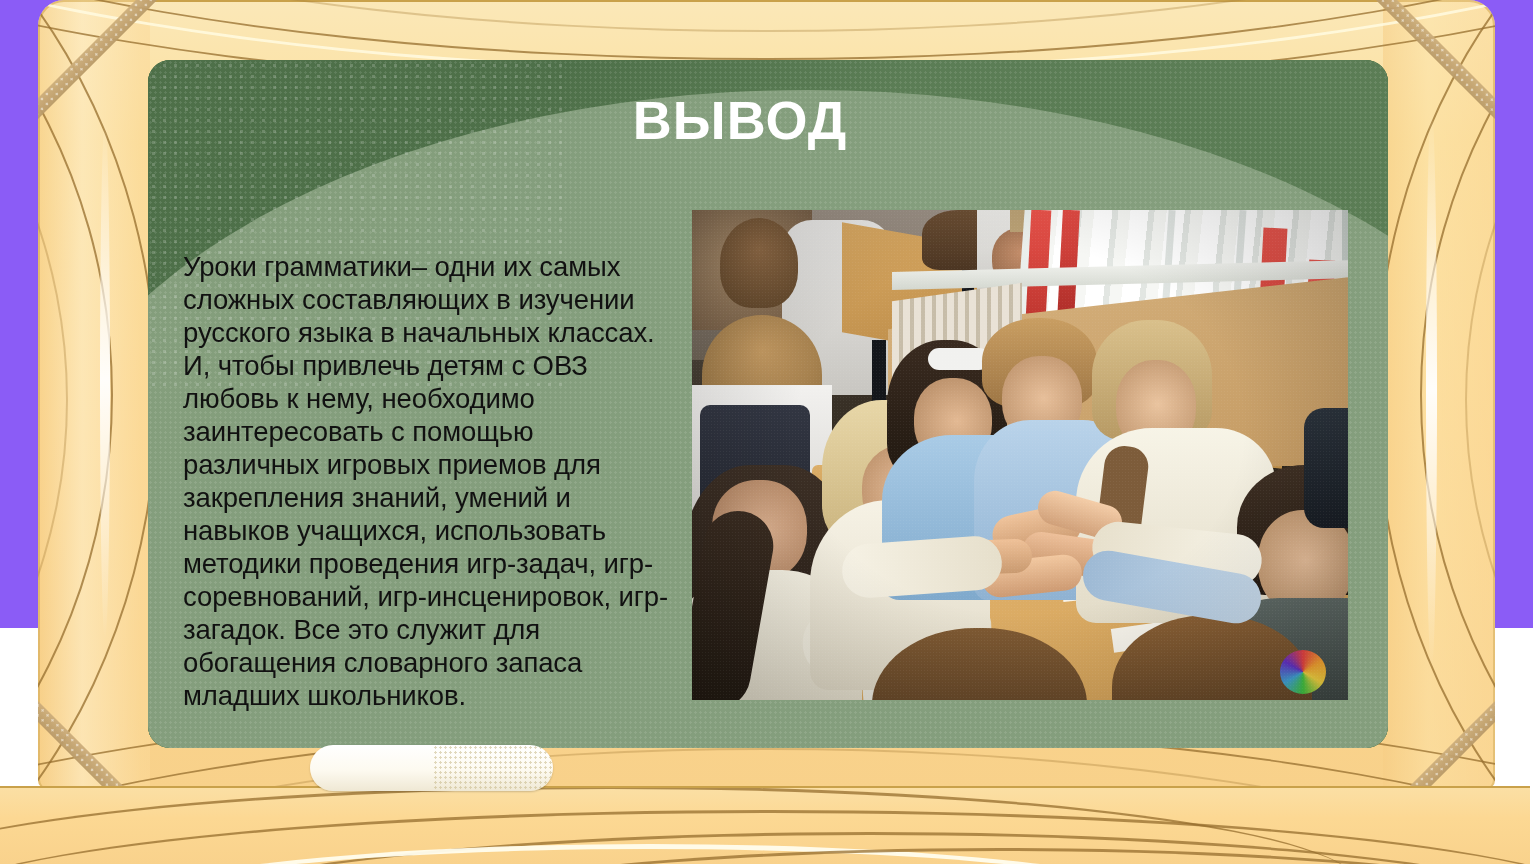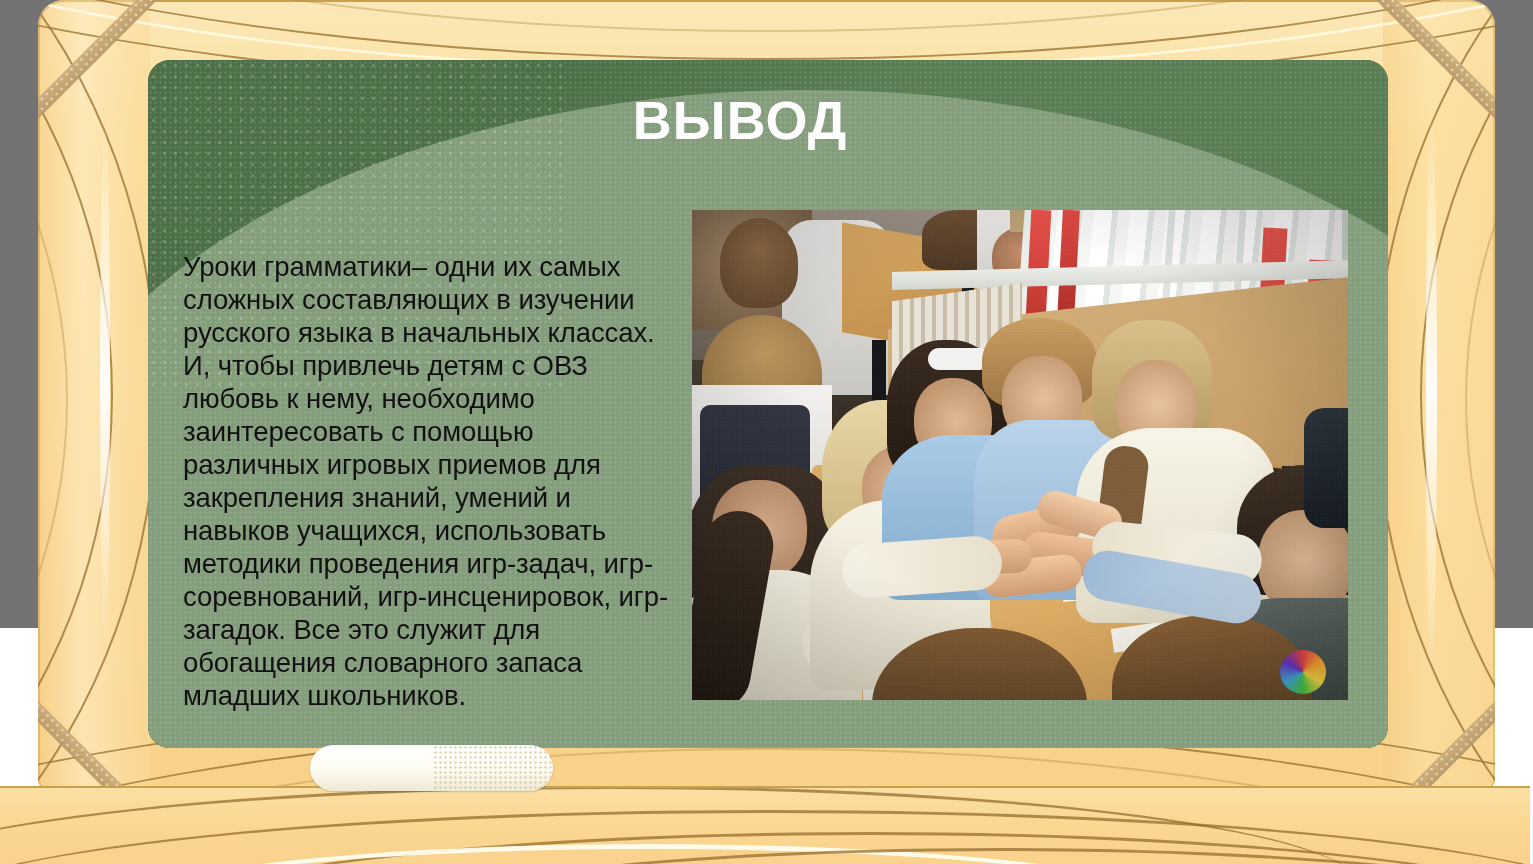--- a/index.html
+++ b/index.html
@@ -6,21 +6,21 @@
   html, body {
     width: 1533px; height: 864px;
     background: #ffffff;
     font-family: "Liberation Sans", sans-serif;
     overflow: hidden;
   }
 
   #slide {
     position: relative;
     width: 1533px; height: 628px;
-    background: #737373;
+    background: #8b5cf6;
   }
 
   
   .wood-frame {
     position: absolute;
     left: 38px; top: 0px;
     width: 1457px; height: 790px;
     border-radius: 26px 26px 10px 10px;
     background:
       linear-gradient(90deg,

